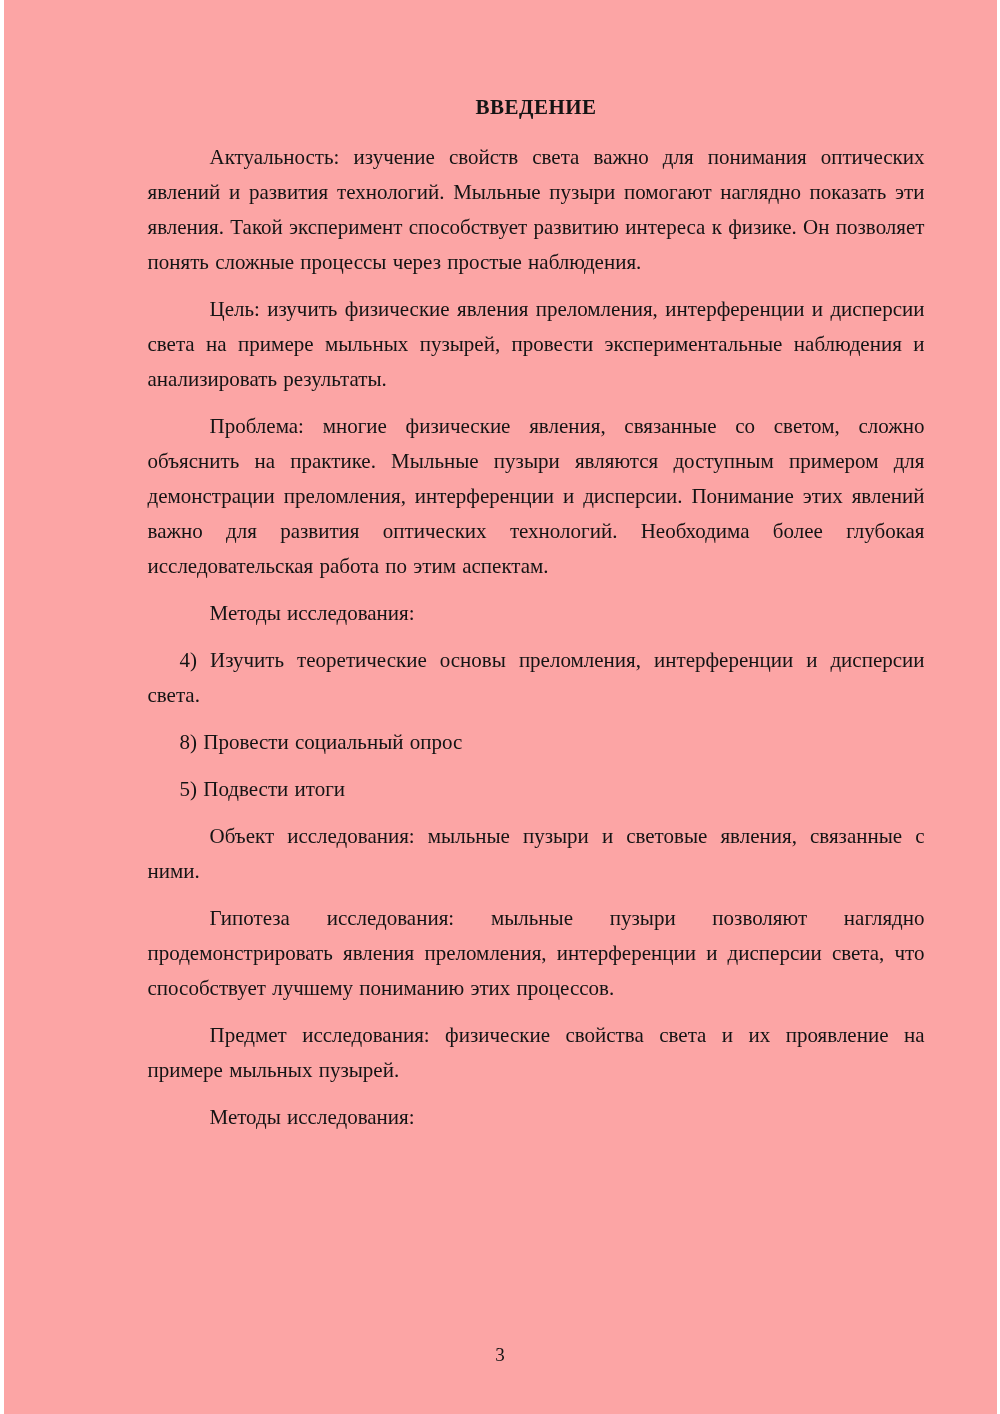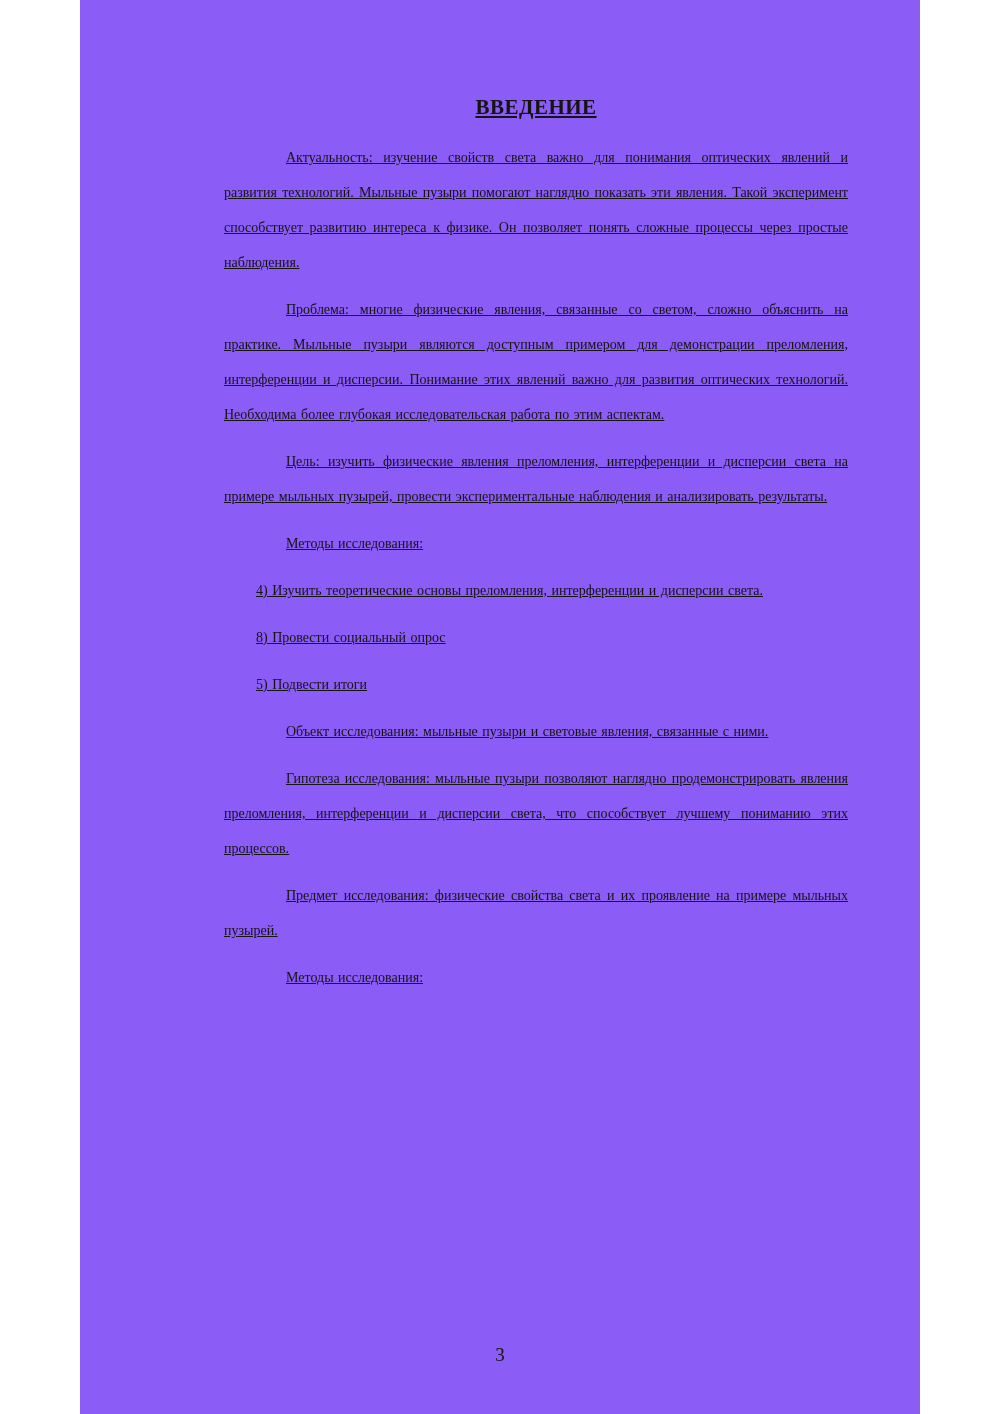--- a/index.html
+++ b/index.html
@@ -2,45 +2,44 @@
 <html><head>
 <meta charset="utf-8">
 <style>
   html, body {
     margin: 0;
     padding: 0;
     background: #ffffff;
   }
   .page {
     position: relative;
-    width: 840px;
+    width: 993px;
     height: 1414px;
     margin: 0 auto;
-    background: #8b5cf6;
+    background: #fca5a5;
     box-sizing: border-box;
     font-family: "Liberation Serif", "DejaVu Serif", serif;
     color: #141414;
     overflow: hidden;
-    text-decoration: underline;
   }
   .content {
     padding: 92px 72px 0 144px;
     box-sizing: border-box;
   }
   .doc-title {
     margin: 0 0 18px 0;
     font-size: 21px;
     line-height: 30px;
     font-weight: bold;
     text-align: center;
     letter-spacing: 0.5px;
   }
   .para {
     margin: 0 0 12px 0;
-    font-size: 14px;
+    font-size: 21px;
     line-height: 35px;
     text-align: justify;
     text-indent: 62px;
     word-spacing: 1px;
   }
   .list-item {
     text-indent: 32px;
   }
   .page-number {
     position: absolute;
@@ -56,23 +55,23 @@
 </head>
 <body>
 
 <div class="page">
   <div class="content">
 
     <h1 class="doc-title">ВВЕДЕНИЕ</h1>
 
     <p class="para">Актуальность: изучение свойств света важно для понимания оптических явлений и развития технологий. Мыльные пузыри помогают наглядно показать эти явления. Такой эксперимент способствует развитию интереса к физике. Он позволяет понять сложные процессы через простые наблюдения.</p>
 
+    <p class="para">Цель: изучить физические явления преломления, интерференции и дисперсии света на примере мыльных пузырей, провести экспериментальные наблюдения и анализировать результаты.</p>
+
     <p class="para">Проблема: многие физические явления, связанные со светом, сложно объяснить на практике. Мыльные пузыри являются доступным примером для демонстрации преломления, интерференции и дисперсии. Понимание этих явлений важно для развития оптических технологий. Необходима более глубокая исследовательская работа по этим аспектам.</p>
-
-    <p class="para">Цель: изучить физические явления преломления, интерференции и дисперсии света на примере мыльных пузырей, провести экспериментальные наблюдения и анализировать результаты.</p>
 
     <p class="para">Методы исследования:</p>
 
     <p class="para list-item">4) Изучить теоретические основы преломления, интерференции и дисперсии света.</p>
 
 
 
     <p class="para list-item">8) Провести социальный опрос</p>
 
     <p class="para list-item">5) Подвести итоги</p>

